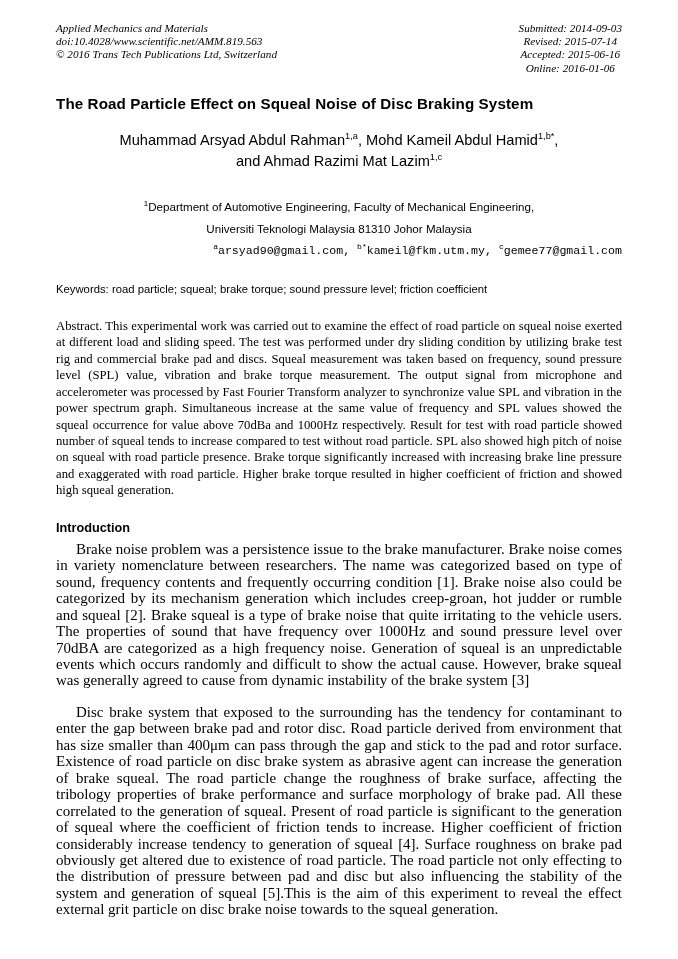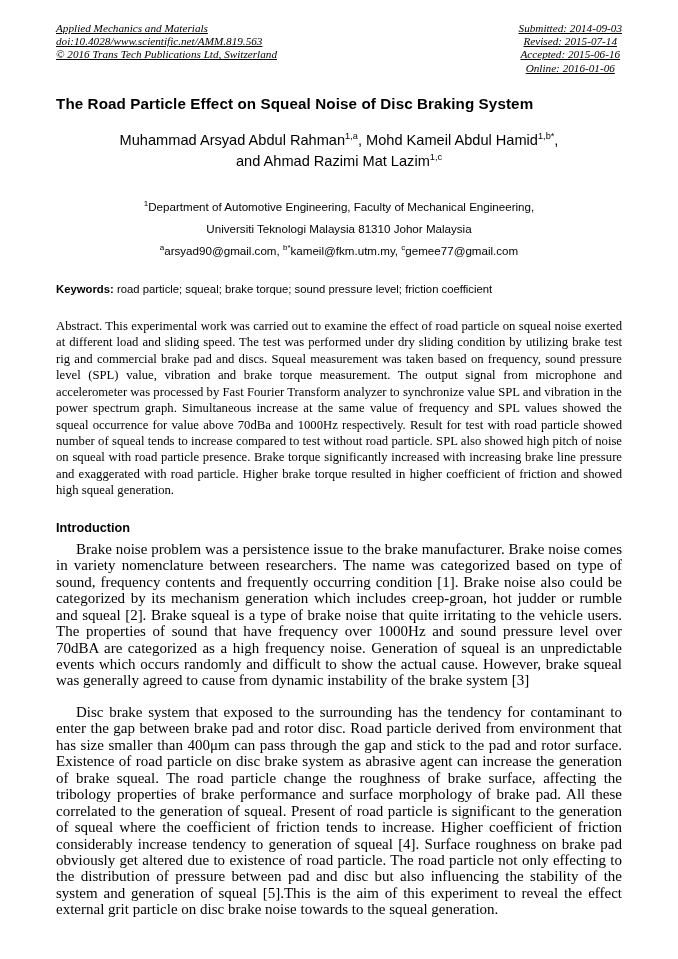--- a/index.html
+++ b/index.html
@@ -30,21 +30,21 @@
     justify-content: space-between;
     align-items: flex-start;
     padding-top: 22px;
     font-family: "Liberation Serif", serif;
     font-style: italic;
     font-size: 11.2px;
     line-height: 13.2px;
   }
   .masthead-col-left { text-align: left; }
   .masthead-col-right { text-align: center; }
-  .masthead-line { white-space: nowrap; text-decoration: underline; }
+  .masthead-line { white-space: nowrap; }
 
   
   .title {
     margin-top: 19px;
     text-align: left;
     font-family: "Liberation Sans", sans-serif;
     font-weight: bold;
     font-size: 15.2px;
     line-height: 19px;
     letter-spacing: 0.1px;
@@ -72,34 +72,34 @@
     font-size: 11.6px;
     line-height: 22px;
   }
   .affiliation sup,
   .emails sup {
     font-size: 8px;
     vertical-align: super;
     line-height: 0;
   }
   .emails {
-    text-align: center;
-    font-family: Liberation Sans, sans-serif;
+    text-align: right;
+    font-family: Liberation Mono, monospace;
     font-size: 11.6px;
     line-height: 22px;
   }
 
   
   .keywords {
     margin-top: 20px;
     font-family: "Liberation Sans", sans-serif;
     font-size: 11.3px;
     line-height: 15px;
   }
-  .keywords .kw-label { font-weight: bold; }
+  .keywords .kw-label { font-weight: normal; }
 
   
   .abstract {
     margin-top: 21px;
     font-family: "Liberation Serif", serif;
     font-size: 12.7px;
     line-height: 16.45px;
     text-align: justify;
   }
   .abstract .run-in { font-weight: normal; }

